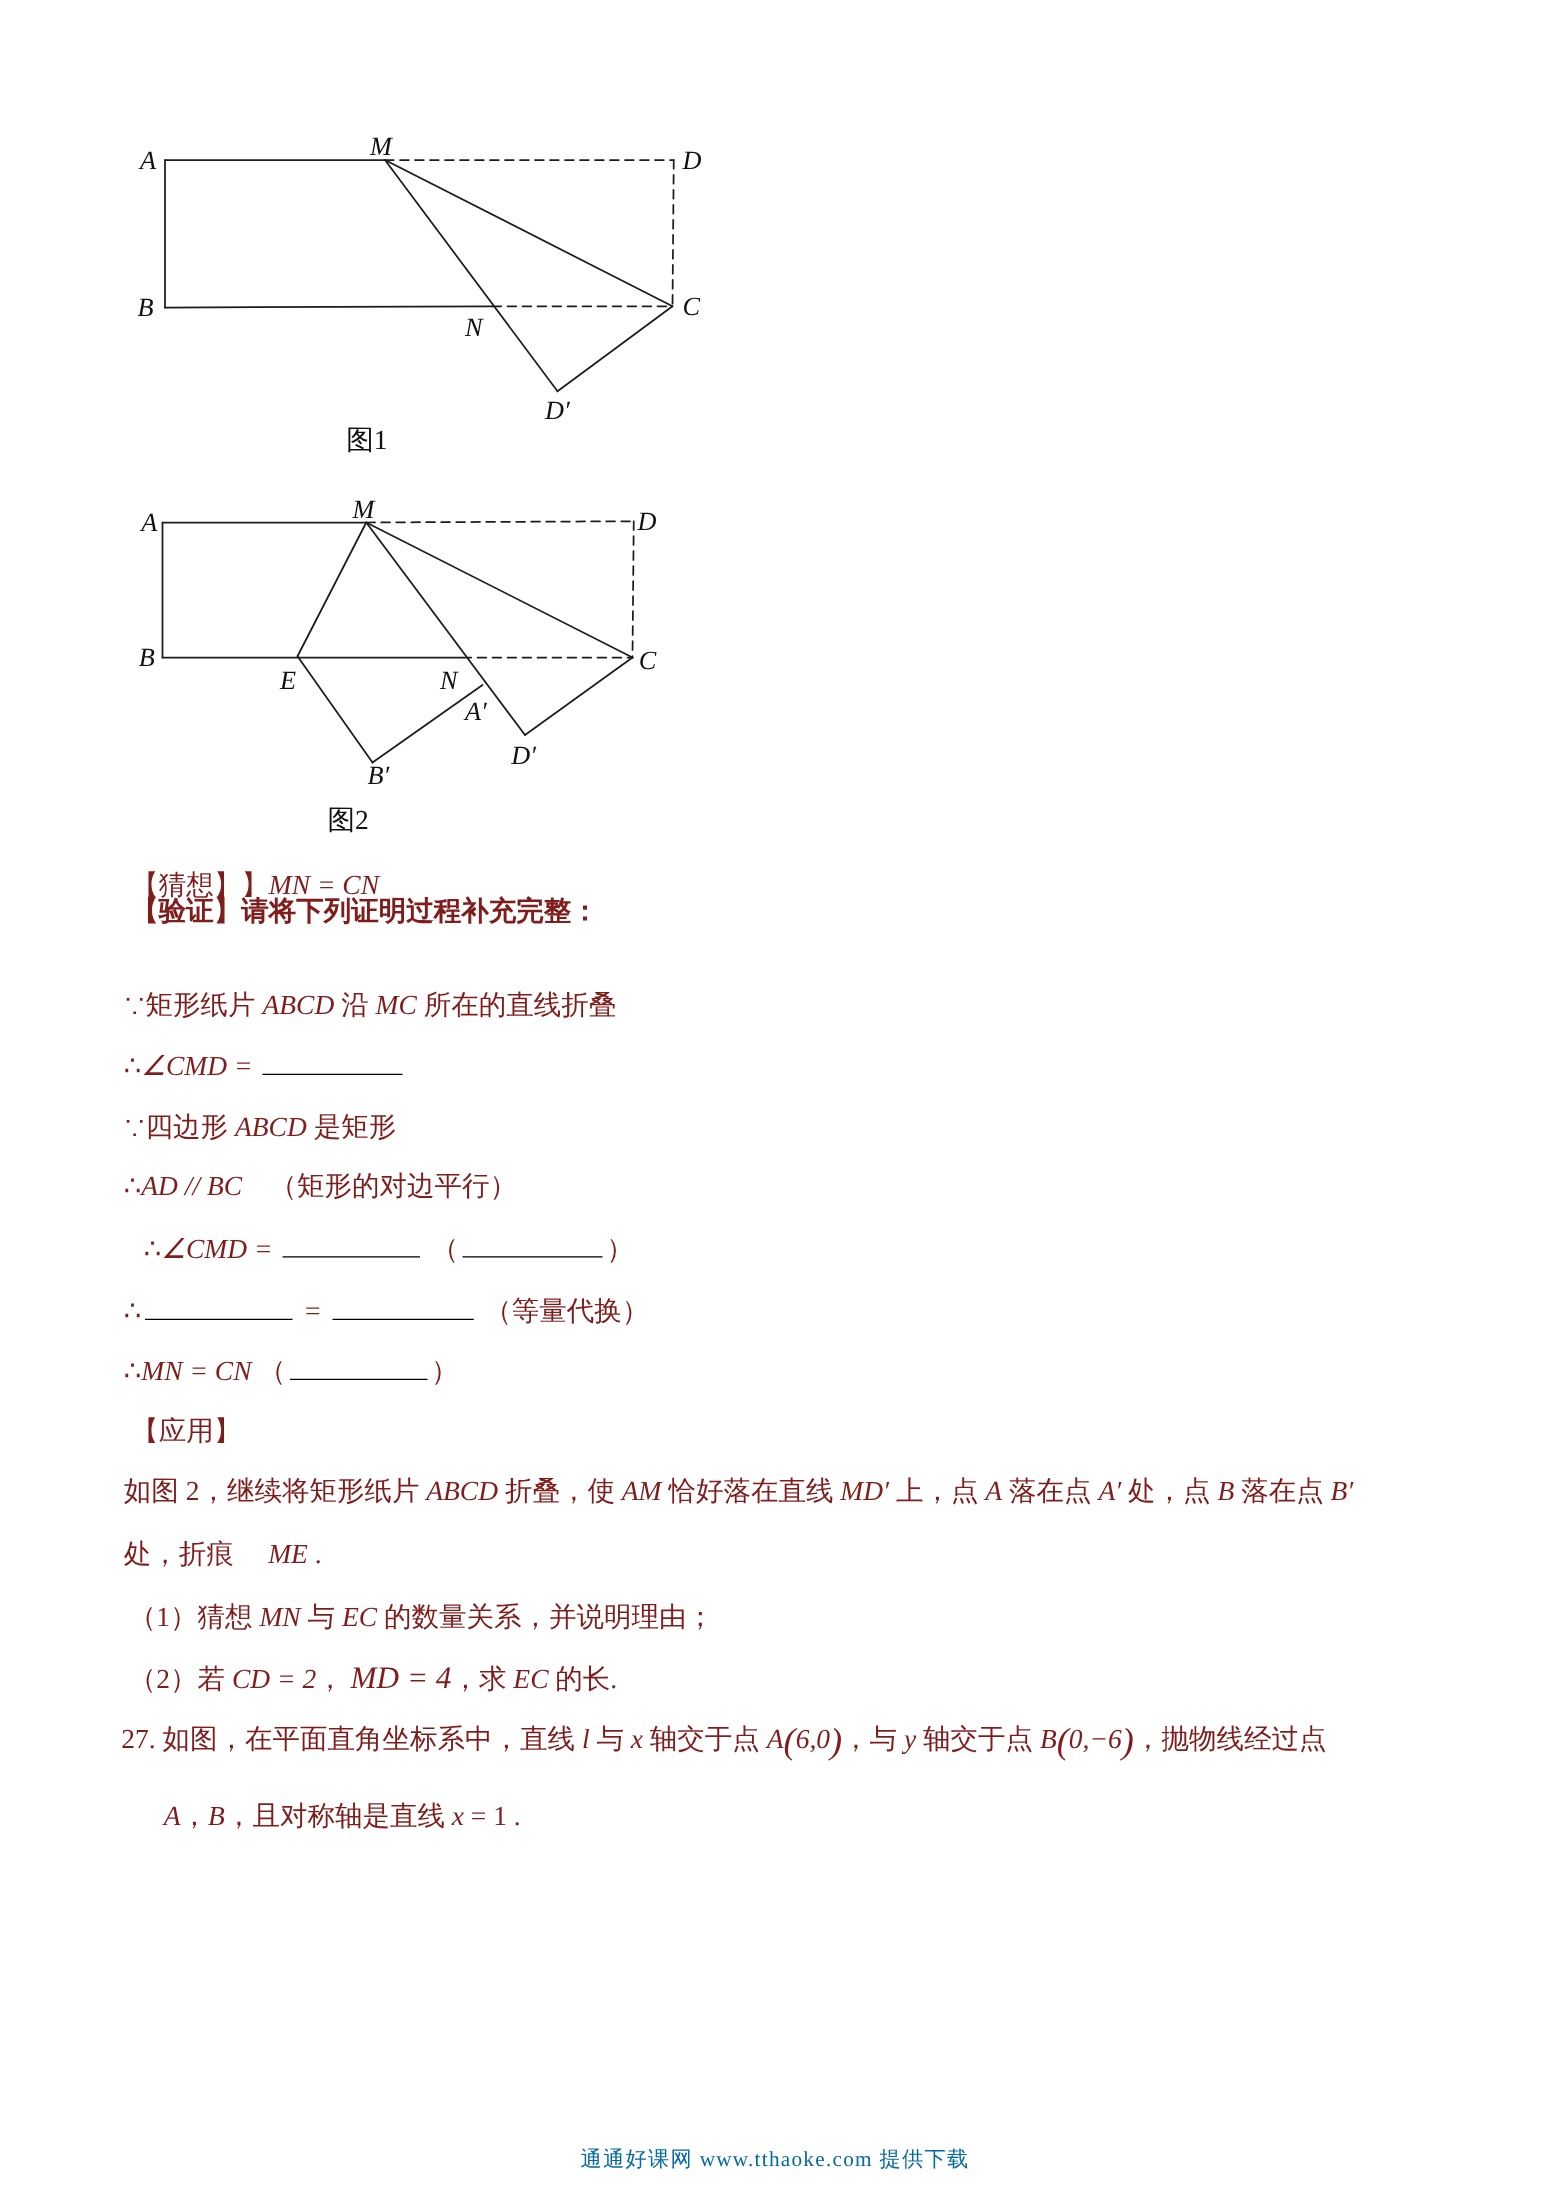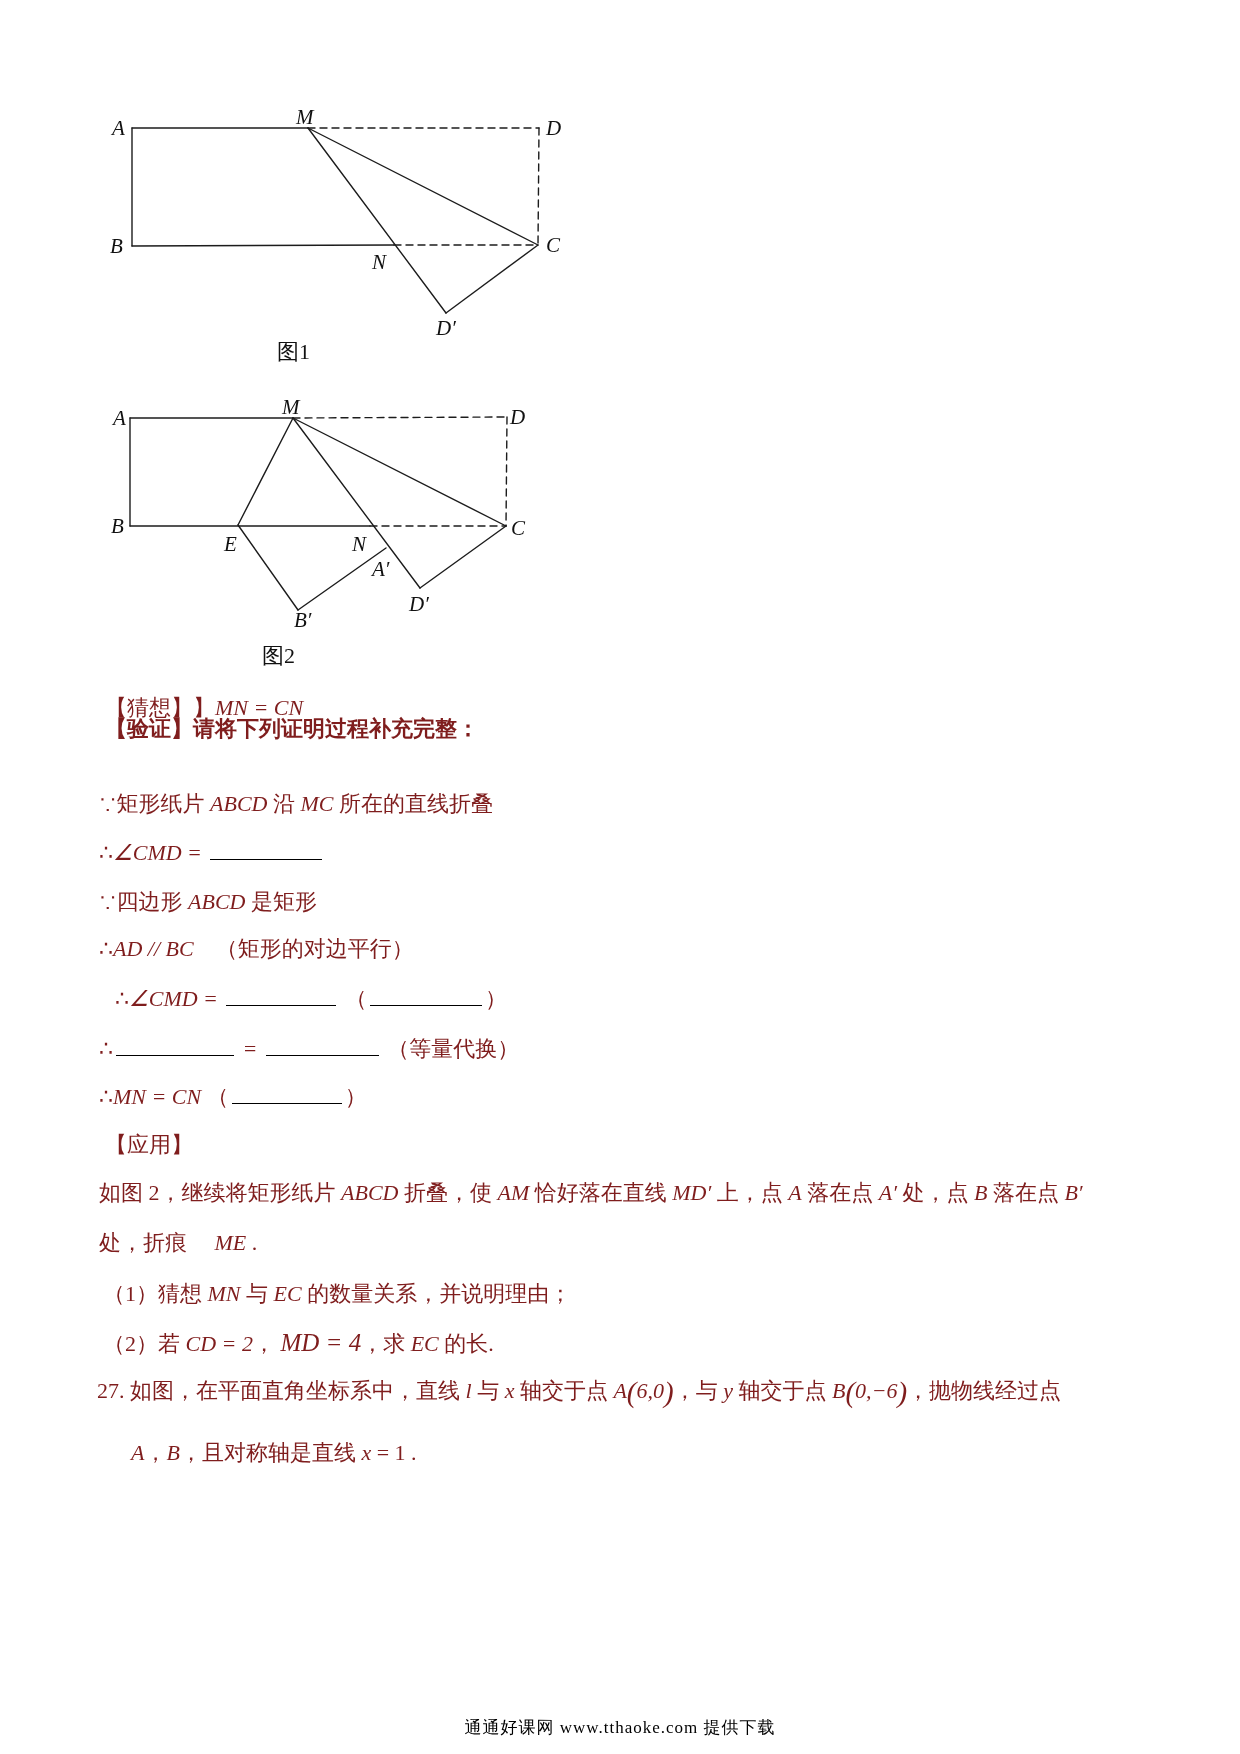--- a/index.html
+++ b/index.html
@@ -8,21 +8,21 @@
   .fig{position:absolute;}
   .seg{stroke:#1c1c1c;stroke-width:1.4;fill:none;stroke-linecap:round;}
   .dash{stroke-dasharray:7 5;}
   .flabel{font-family:"Liberation Serif",serif;font-style:italic;font-size:21px;fill:#111;}
   .cn{font-style:normal;font-size:22px;fill:#111;}
   .tl{position:absolute;font-size:22px;line-height:1.35;white-space:pre;color:#7f1d1d;}
   .math{font-style:italic;font-family:"Liberation Serif",serif;}
   .bigp{font-size:29px;font-style:italic;vertical-align:-4px;line-height:0;}
   .blank{display:inline-block;border-bottom:1.6px solid #000;height:0.95em;
          vertical-align:baseline;margin:0 3px;}
-  .footer{position:absolute;width:100%;text-align:center;font-size:17px;color:#000000;
+  .footer{position:absolute;width:100%;text-align:center;font-size:17px;color:#0369a1;
           font-family:"Liberation Serif",serif;letter-spacing:1px;}
 </style>
 </head>
 <body>
 
 <div class="page">
   <div class="fig" style="left: 100px; top: 95px;"><svg width="470" height="278" viewBox="0 0 470 278">
         <line x1="32" y1="33" x2="208" y2="33" class="seg"></line>
         <line x1="208" y1="33" x2="439" y2="33" class="seg dash"></line>
         <line x1="32" y1="33" x2="32" y2="151" class="seg"></line>

